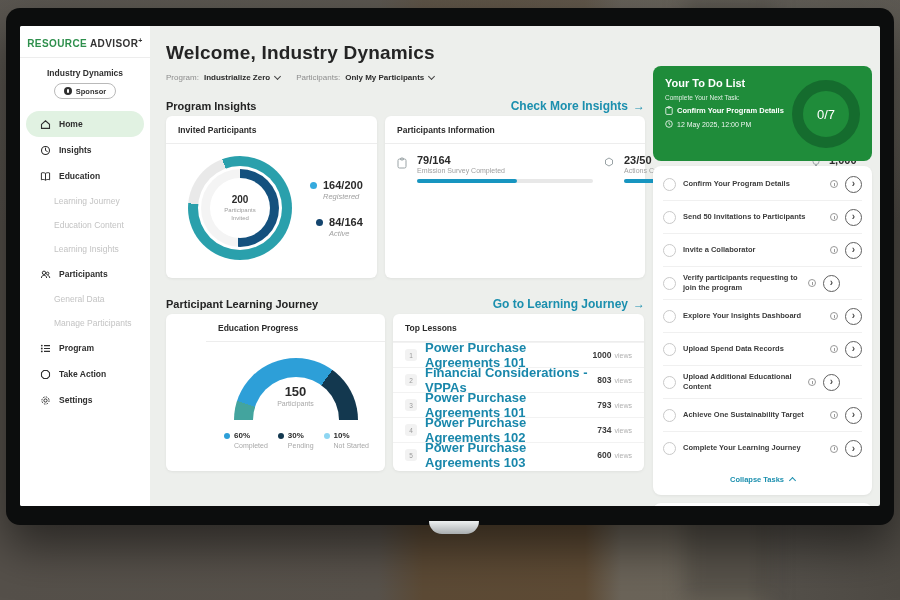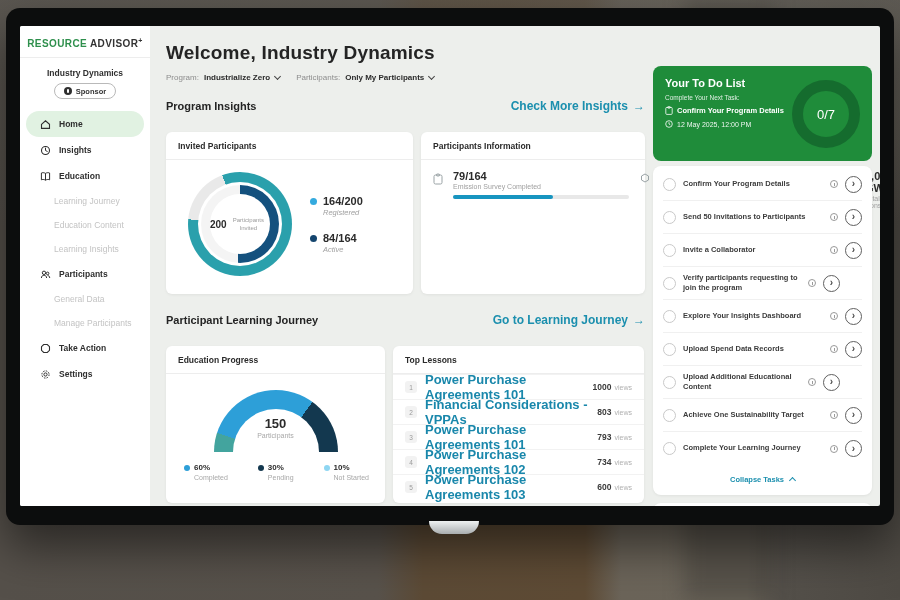--- a/index.html
+++ b/index.html
@@ -49,54 +49,54 @@
   .filters { display:flex; gap:16px; margin-top:9px; align-items:center; }
   .filter { display:flex; align-items:center; gap:5px; font-size:8px; }
   .filter .lab { color:#8d8d8d; }
   .filter .val { font-weight:bold; color:#2b2b2b; }
   .chev { width:5px; height:5px; border-right:1.3px solid #444; border-bottom:1.3px solid #444;
     transform:rotate(45deg); margin-top:-3px; }
   .sect-row { display:flex; justify-content:space-between; align-items:center; margin-top:17px; }
   .sect-h { font-size:11px; font-weight:bold; color:#242424; }
   .tlink { font-size:12px; font-weight:bold; color:#1b8fae; cursor:pointer; display:flex; gap:5px; align-items:center; }
 
-  .cards { display:flex; gap:8px; margin-top:19px; }
+  .cards { display:flex; gap:8px; margin-top:3px; }
   .card { background:#fff; border-radius:6px; box-shadow:0 1px 3px rgba(0,0,0,.06); }
   .card-h { padding:9px 12px 8px 12px; font-size:8.5px; font-weight:bold; color:#2b2b2b; border-bottom:1px solid #ededed; }
 
   
   .card-invited { width:247px; height:162px; }
   .inv-body { display:flex; align-items:center; padding:12px 10px 0 22px; gap:18px; }
   .donut { width:104px; height:104px; border-radius:50%; position:relative;
     background:conic-gradient(from -20deg, var(--teal) 0 calc(var(--reg)*3.6deg), var(--track) 0); }
   .donut .gap1 { position:absolute; inset:10px; border-radius:50%; background:#fff; }
   .donut .inner { position:absolute; inset:13px; border-radius:50%;
     background:conic-gradient(var(--navy) 0 calc(var(--act)*3.6deg), #f4f4f4 0); }
   .donut .hole { position:absolute; inset:22px; border-radius:50%; background:#fff;
-    display:flex; flex-direction:row; align-items:center; justify-content:center; text-align:center; }
+    display:flex; flex-direction:column; align-items:center; justify-content:center; text-align:center; }
   .donut .hole .v { font-size:10px; font-weight:bold; color:#2b2b2b; }
   .donut .hole .l { font-size:6px; color:#9c9c9c; margin-top:2px; width:44px; line-height:1.3; }
-  .legend { display:flex; flex-direction:column; gap:15px; }
+  .legend { display:flex; flex-direction:column; gap:15px;align-items:flex-end; }
   .leg-item { display:flex; gap:6px; }
   .leg-dot { width:7px; height:7px; border-radius:50%; margin-top:3px; }
   .leg-v { font-size:11px; font-weight:bold; color:#2b2b2b; }
   .leg-l { font-size:7.5px; color:#a0a0a0; margin-top:1px;font-style:italic; }
 
   
-  .card-pinfo { width:224px; height:162px; }
+  .card-pinfo { width:260px; height:162px; }
   .pi-body { padding:10px 12px 0 12px; display:flex; flex-direction:row; gap:11px; }
   .stat { display:flex; gap:8px; }
   .stat .ic { width:12px; padding-top:3px; color:#9aa3a6; }
   .stat .v { font-size:11px; font-weight:bold; color:#2b2b2b; }
   .stat .l { font-size:7px; color:#a0a0a0; margin-top:1px; }
   .bar { width:176px; height:3.5px; border-radius:2px; background:#e8e8e8; margin-top:5px; }
   .bar .fill { height:100%; border-radius:2px; background:var(--bar); width:calc(var(--p)*1%); }
 
   
-  .card-edu { width:219px; height:157px; }
+  .card-edu { width:219px; height:157px;padding-left:40px; }
   .gauge-wrap { width:124px; height:62px; margin:16px auto 0 auto; position:relative; overflow:hidden; }
   .gauge-arc { width:124px; height:124px; border-radius:50%;
     background:conic-gradient(from 270deg,
       var(--gteal) 0 calc(var(--g1)*1.8deg),
       var(--blue) 0 calc((var(--g1) + var(--g2))*1.8deg),
       var(--gnavy) 0 180deg,
       transparent 180deg 360deg); }
   .gauge-hole { position:absolute; left:19px; top:19px; width:86px; height:86px; border-radius:50%; background:#fff; }
   .gauge-txt { position:absolute; left:0; right:0; top:26px; text-align:center; }
   .gauge-txt .v { font-size:13px; font-weight:bold; color:#2b2b2b; }
@@ -203,20 +203,29 @@
               <path d="M1.4 9 C1.4 6.9 2.9 6.3 4 6.3 C5.1 6.3 6.6 6.9 6.6 9 M7.6 6.6 C9 6.6 9.7 7.5 9.7 9" fill="none" stroke="#2f2f2f"></path>
             </svg>
           <span>Participants</span>
         </div>
         <div class="nav-item sub">
             <span>General Data</span>
           </div>
         <div class="nav-item sub">
             <span>Manage Participants</span>
           </div>
+        <div class="nav-item">
+          <svg width="11" height="11" viewBox="0 0 11 11">
+              <circle cx="1.8" cy="2.6" r=".9" fill="#2f2f2f"></circle>
+              <circle cx="1.8" cy="5.5" r=".9" fill="#2f2f2f"></circle>
+              <circle cx="1.8" cy="8.4" r=".9" fill="#2f2f2f"></circle>
+              <path d="M4 2.6 H10 M4 5.5 H10 M4 8.4 H10" stroke="#2f2f2f" stroke-width="1.1"></path>
+            </svg>
+          <span>Program</span>
+        </div>
         <div class="nav-item">
           <svg width="11" height="11" viewBox="0 0 11 11">
               <path d="M3.7 1.5 H7.3 L9.5 3.7 V7.3 L7.3 9.5 H3.7 L1.5 7.3 V3.7 Z" fill="none" stroke="#2f2f2f" stroke-width="1.1"></path>
             </svg>
           <span>Take Action</span>
         </div>
         <div class="nav-item">
           <svg width="11" height="11" viewBox="0 0 11 11">
               <circle cx="5.5" cy="5.5" r="1.6" fill="none" stroke="#2f2f2f"></circle>
               <circle cx="5.5" cy="5.5" r="3.6" fill="none" stroke="#2f2f2f" stroke-dasharray="1.6 1.2"></circle>

